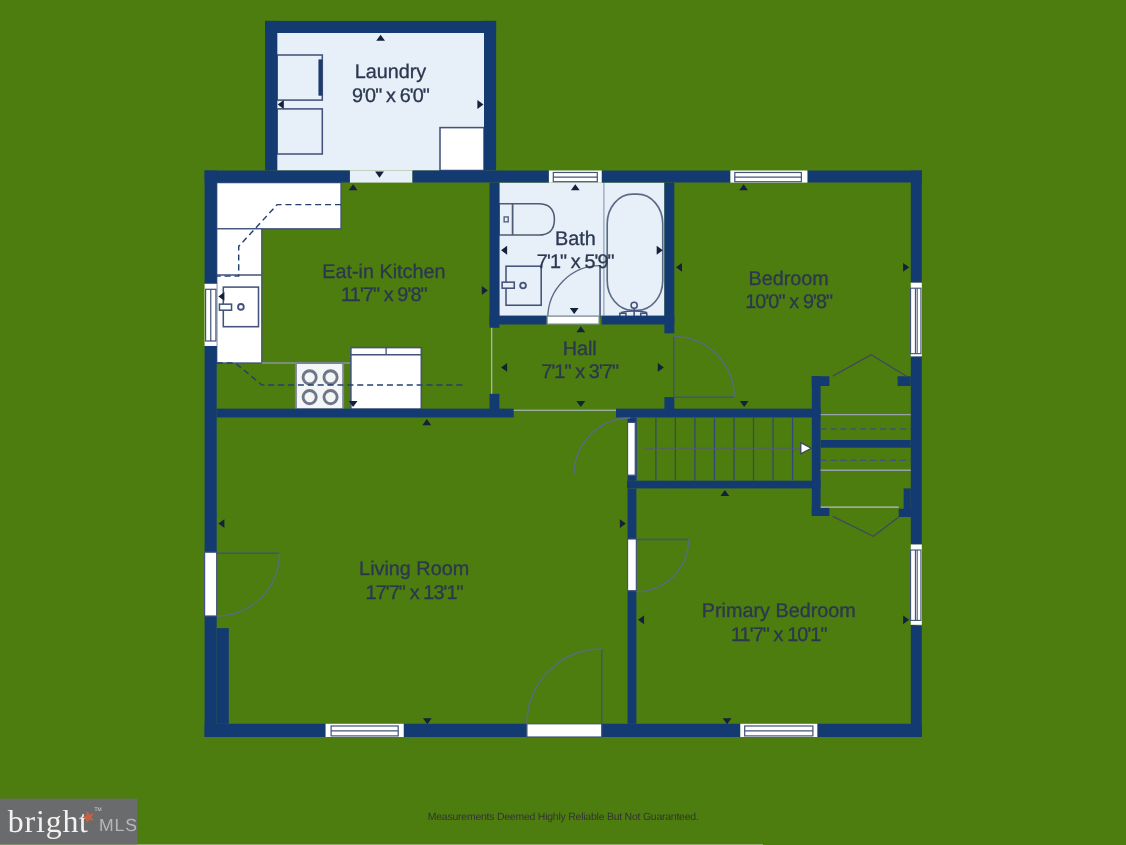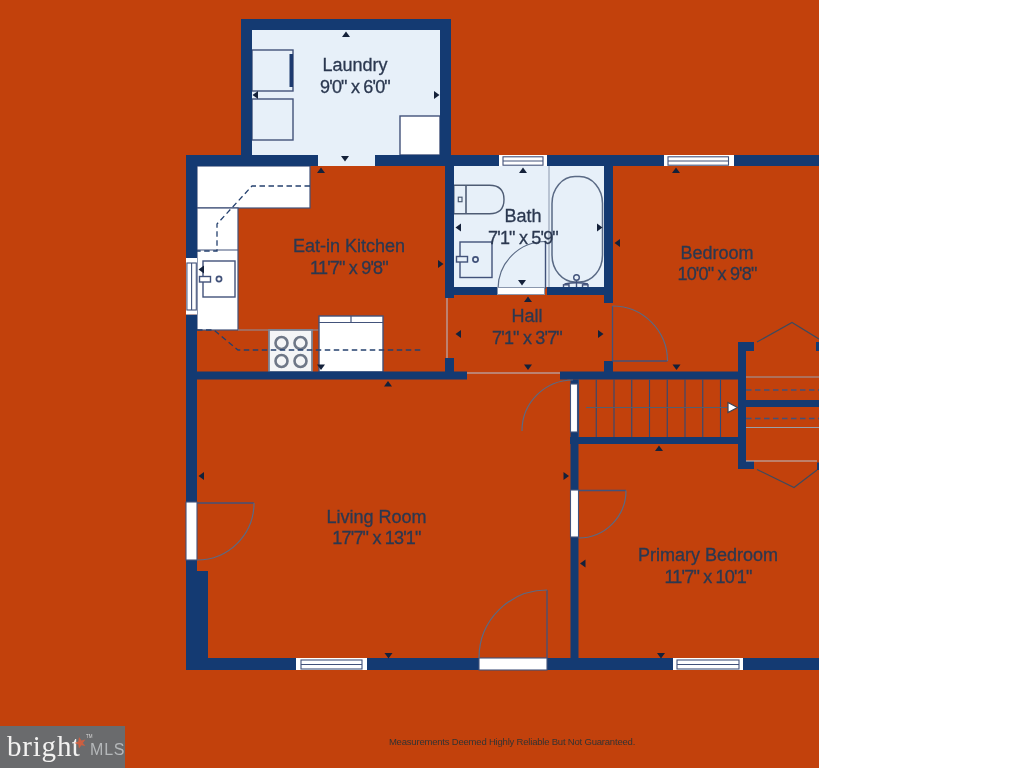--- a/index.html
+++ b/index.html
@@ -1,16 +1,16 @@
 <!DOCTYPE html>
 <html><head>
 <meta charset="utf-8">
 <style>
   html,body{margin:0;padding:0;background:#ffffff;}
-  .wrap{width:819px;height:768px;position:relative;background:#c2410c;overflow:hidden;}
+  .wrap{width:1024px;height:768px;position:relative;background:#4d7c0f;overflow:hidden;}
   svg{display:block;}
   text{font-family:"Liberation Sans",sans-serif;}
   .rn{font-size:18px;fill:#2b3850;stroke:#2b3850;stroke-width:0.3px;}
   .rd{font-size:18px;fill:#2b3850;letter-spacing:-0.8px;stroke:#2b3850;stroke-width:0.3px;}
 </style>
 </head>
 <body>
 <div class="wrap">
 <svg width="1024" height="768" viewBox="0 0 1024 768">
 <defs>

